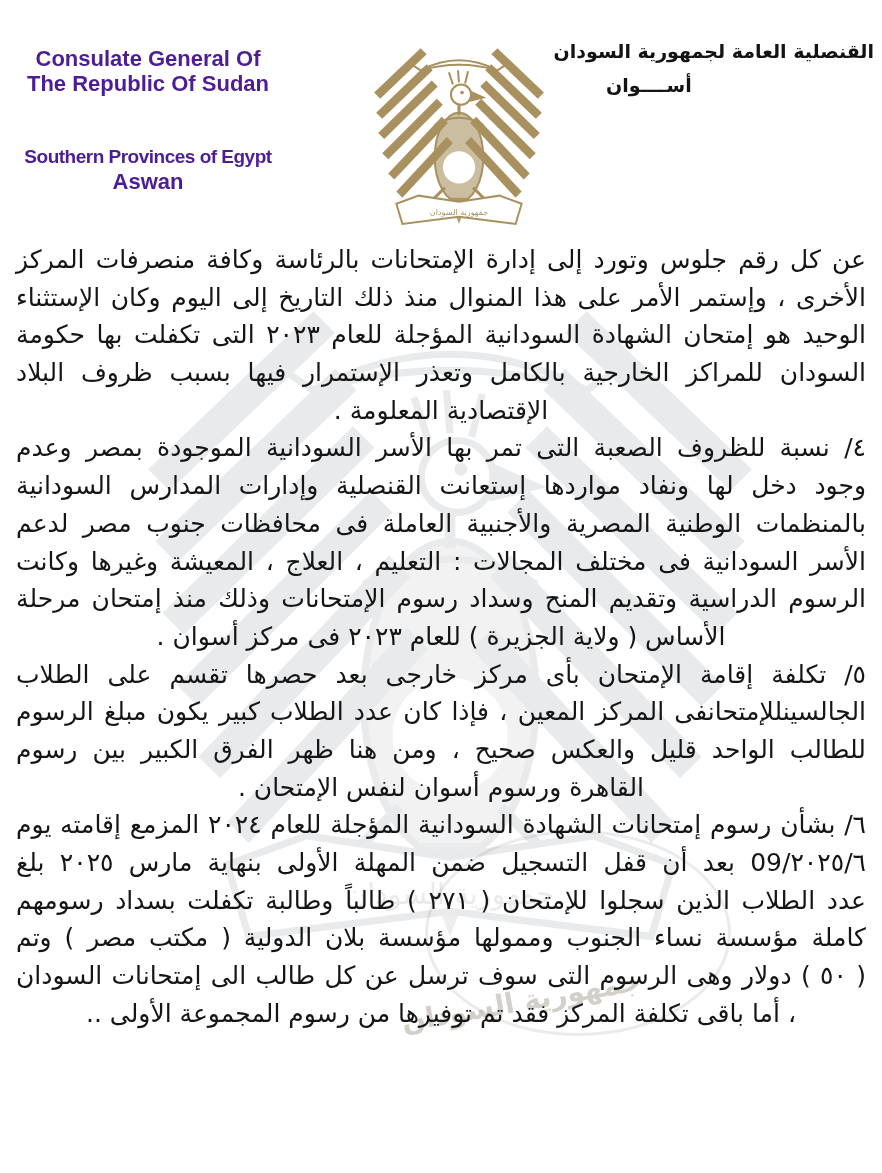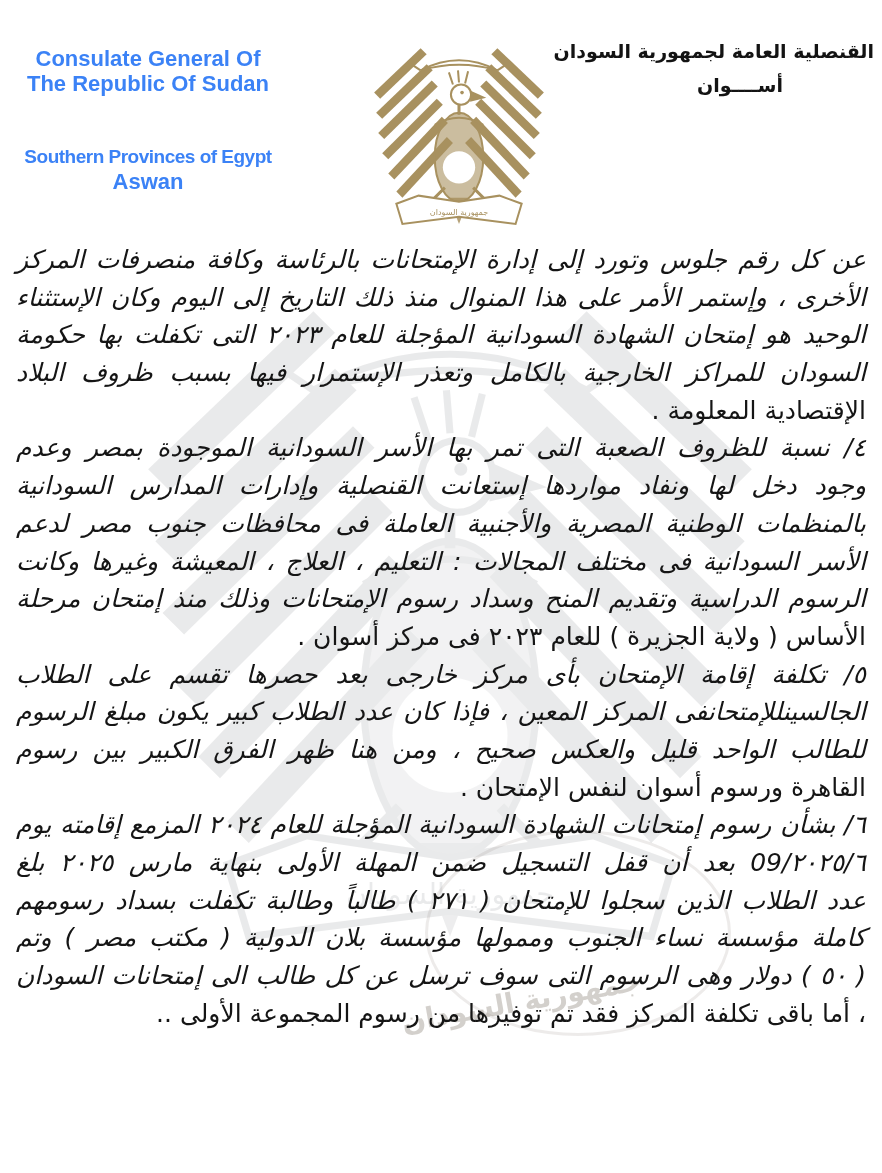--- a/index.html
+++ b/index.html
@@ -3,27 +3,27 @@
 <meta charset="utf-8">
 <style>
   html,body { margin:0; padding:0; background:#ffffff; }
   .page {
     position:relative; width:882px; height:1173px; background:#ffffff;
     overflow:hidden; font-family:"DejaVu Sans", sans-serif; color:#151515;
   }
   
   .lh-en {
     position:absolute; left:22px; top:46px; width:252px; text-align:center;
-    font-family:"Liberation Sans", sans-serif; font-weight:bold; color:#3b82f6;
+    font-family:"Liberation Sans", sans-serif; font-weight:bold; color:#4c1d95;
     z-index:2;
   }
   .lh-en .l { font-size:22px; line-height:25px; white-space:nowrap; }
   .lh-en .l.small { font-size:19px; letter-spacing:-0.5px;margin-top:48px; }
   .lh-ar {
-    position:absolute; right:8px; top:34px; width:268px; text-align:center;
+    position:absolute; right:8px; top:34px; width:268px; text-align:left;
     direction:rtl; font-weight:bold; color:#131313; z-index:2;
   }
   .lh-ar .l { font-size:19px; line-height:34px; white-space:nowrap; }
   .emblem {
     position:absolute; left:368px; top:36px; width:182px; height:194px;
     color:#a8915f; z-index:2;
   }
   .emblem svg, .watermark svg { width:100%; height:100%; display:block; }
   
   .watermark {
@@ -39,23 +39,23 @@
     font-size:28px; font-weight:bold; color:#8d857a; opacity:0.38;
     transform:rotate(-10deg); z-index:0; white-space:nowrap;
   }
   
   .body-text {
     position:absolute; top:241px; right:16px; left:16px;
     direction:rtl; z-index:1; color:#151515;
   }
   .line {
     height:37.7px; line-height:37.7px; font-size:25px;
-    white-space:nowrap; text-align:right;
+    white-space:nowrap; text-align:center;
   }
-  .line.fill { text-align:justify; text-align-last:justify;font-style:italic; }
+  .line.fill { text-align:justify; text-align-last:justify; }
 </style>
 </head>
 <body>
 
 <div class="page" style="background: rgb(255, 255, 255); color: rgb(21, 21, 21);">
 
   <svg width="0" height="0" style="position:absolute" aria-hidden="true">
     <symbol id="sudan-emblem" viewBox="0 0 180 192">
       <g fill="currentColor" stroke="none">
 

